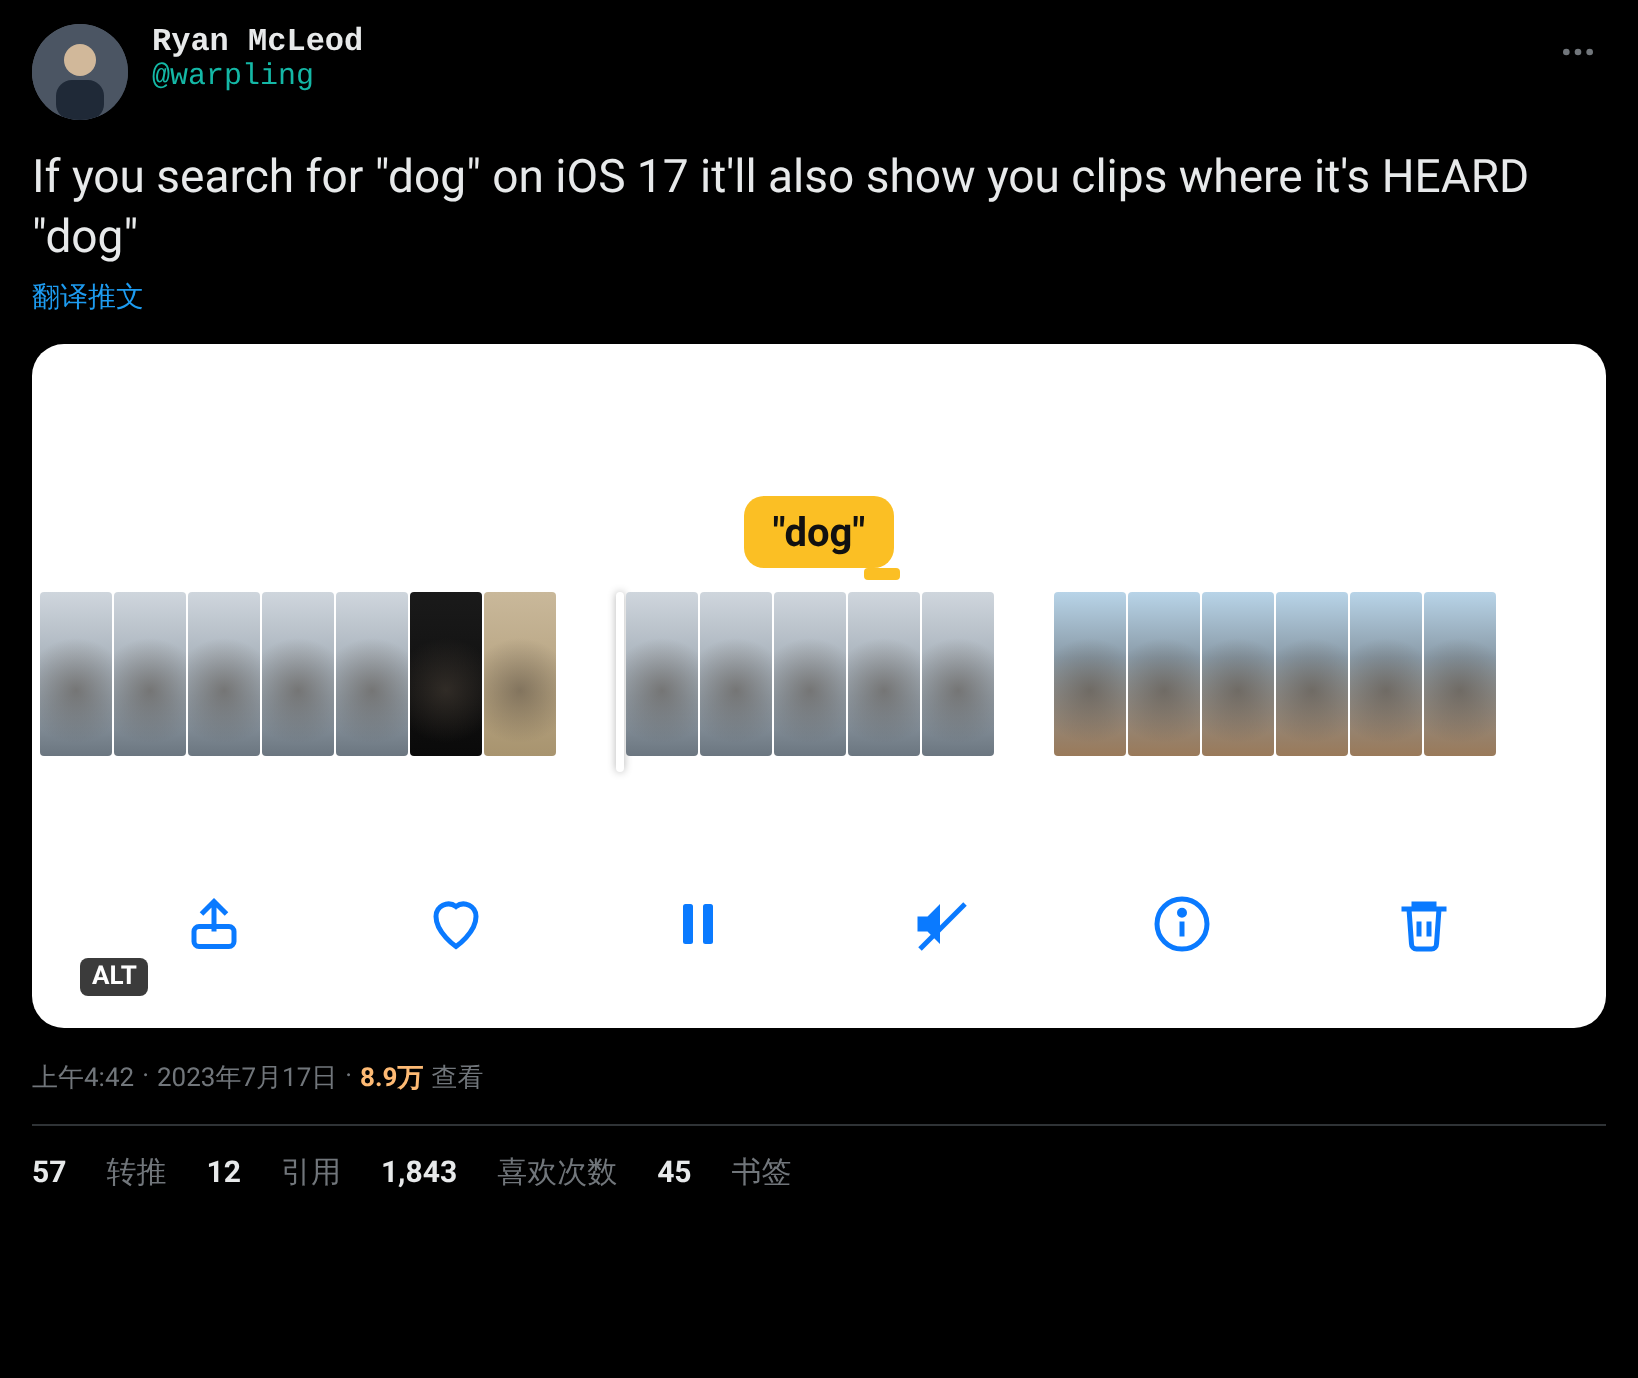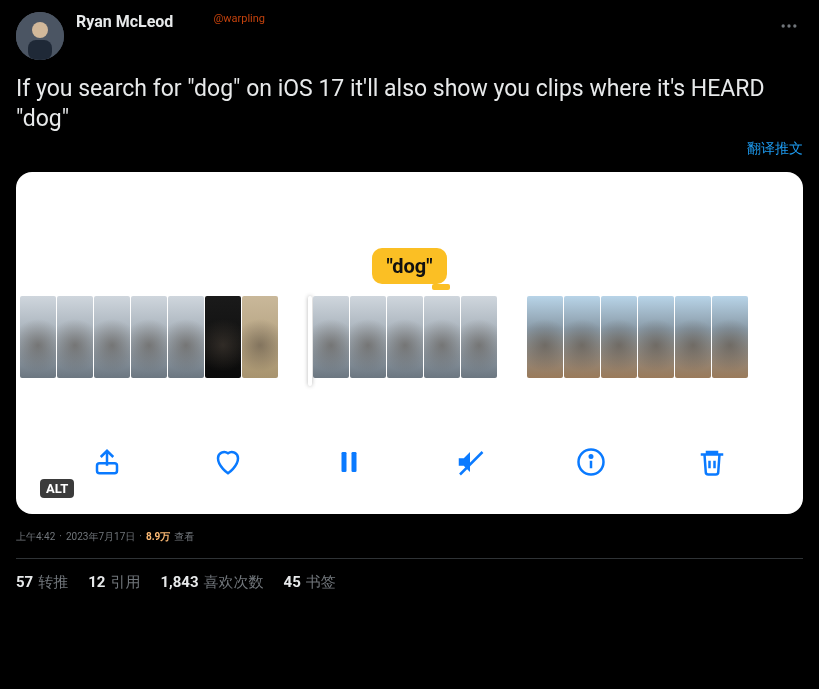--- a/index.html
+++ b/index.html
@@ -13,26 +13,26 @@
     padding: 12px 16px;
   }
   .tweet { width: 100%; }
   .header { display: flex; align-items: flex-start; gap: 12px; }
   .avatar {
     width: 48px; height: 48px; border-radius: 50%;
     background: linear-gradient(135deg, #6b7280 0%, #374151 100%);
     flex-shrink: 0; overflow: hidden; position: relative;
   }
   .avatar svg { width: 100%; height: 100%; }
-  .names { flex: 1; display: flex; flex-direction: row; }
+  .names { flex: 1; display: flex; flex-direction: column; font-family: Liberation Mono, monospace; }
   .display-name { font-weight: 700; font-size: 16px; color: #e7e9ea; }
-  .handle { font-size: 11px; color: #c2410c; margin-left: 40px; }
+  .handle { font-size: 15px; color: #14b8a6; }
   .more-btn { color: #71767b; font-size: 20px; padding: 4px; cursor: pointer; }
   .body-text { margin-top: 14px; font-size: 23px; line-height: 1.3; color: #e7e9ea; white-space: pre-wrap; }
-  .translate { margin-top: 6px; color: #1d9bf0; font-size: 14px; cursor: pointer; text-align: right; }
+  .translate { margin-top: 6px; color: #1d9bf0; font-size: 14px; cursor: pointer; }
   .media-card {
     margin-top: 14px;
     background: #fff;
     border-radius: 16px;
     overflow: hidden;
     position: relative;
     height: 342px;
   }
   .bubble-row { position: absolute; top: 76px; left: 0; right: 0; display: flex; justify-content: center; }
   .bubble {
@@ -75,29 +75,29 @@
     padding: 0 30px;
   }
   .tb-btn { color: #0a7aff; cursor: pointer; display: flex; align-items: center; justify-content: center; width: 44px; height: 44px; }
   .tb-btn svg { width: 30px; height: 30px; }
   .alt-badge {
     position: absolute; left: 24px; bottom: 16px;
     background: rgba(0,0,0,0.77); color: #fff;
     font-size: 13px; font-weight: 700; padding: 2px 6px; border-radius: 4px;
   }
   .meta-row {
-    margin-top: 16px; color: #71767b; font-size: 10px;
+    margin-top: 16px; color: #71767b; font-size: 13px;
     display: flex; align-items: center; gap: 4px;
   }
   .meta-row .strong { color: #fdba74; font-weight: 700; }
   .divider { border: none; border-top: 1px solid #2f3336; margin-top: 14px; }
   .stats-row {
     margin-top: 14px; display: flex; gap: 20px; font-size: 15px; color: #71767b;
   }
-  .stat { display: flex; gap: 5px; }
+  .stat { display: flex; gap: 20px; }
   .stat .num { color: #e7e9ea; font-weight: 700; }
 </style>
 </head>
 <body>
 
 <div class="tweet">
 
   <div class="header">
     <div class="avatar">
       <svg viewBox="0 0 48 48">

